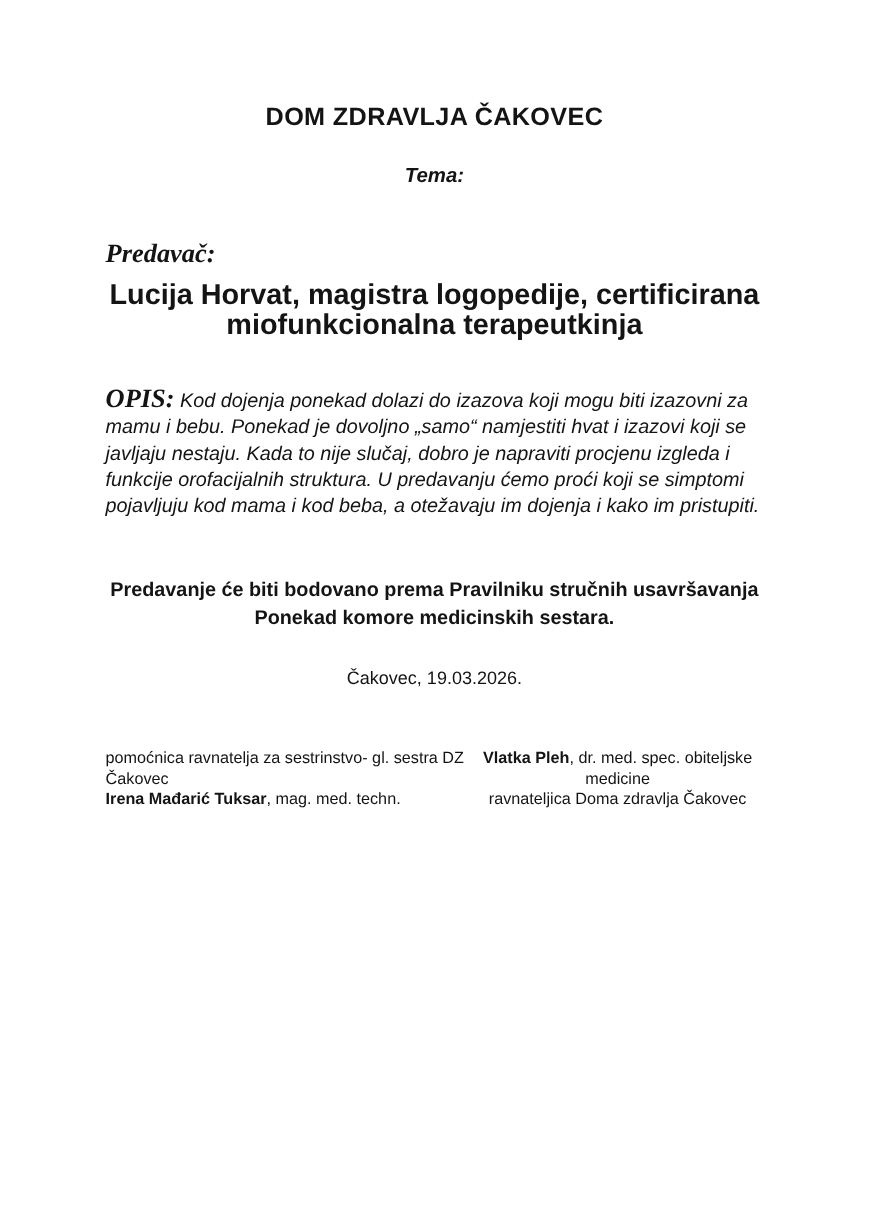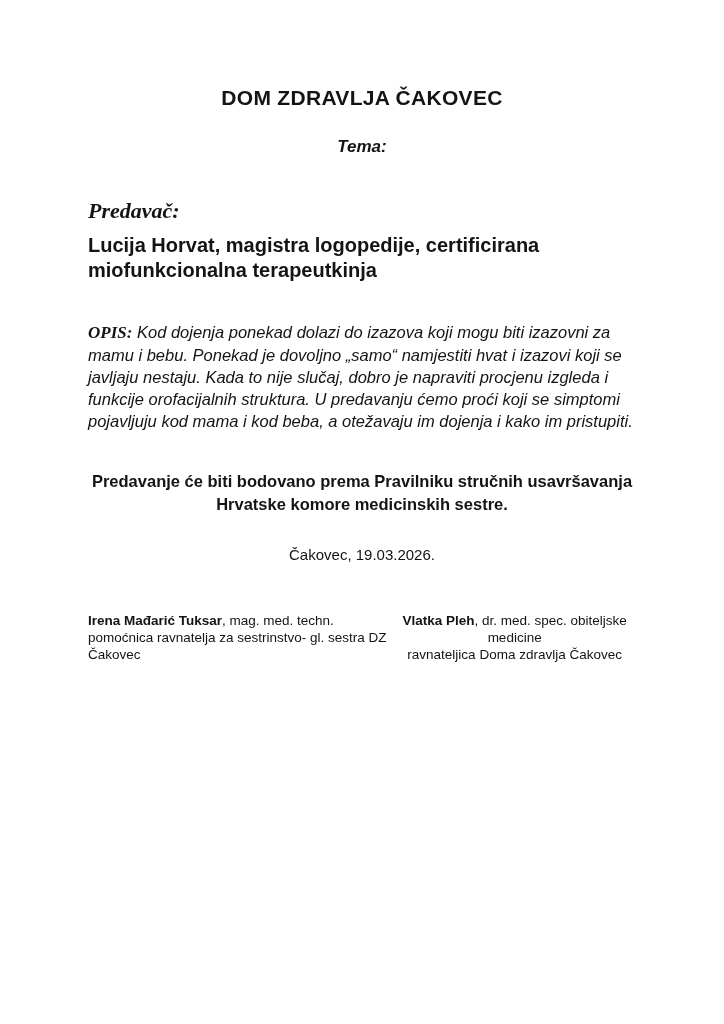--- a/index.html
+++ b/index.html
@@ -64,39 +64,40 @@
     margin: 42px 0 0 0;
     text-align: left;
     font-family: "Liberation Serif", "DejaVu Serif", serif;
     font-size: 22px;
     font-weight: bold;
     font-style: italic;
     line-height: 24px;
   }
   .predavac-name {
     margin: 10px 0 0 0;
-    font-size: 20px;
+    text-align: center;
+    font-size: 24px;
     font-weight: bold;
     line-height: 25px;
   }
   .opis {
     margin: 38px 0 0 0;
     font-size: 16.5px;
     font-style: italic;
     line-height: 22px;
     text-align: left;
   }
   .opis-label {
     font-family: "Liberation Serif", "DejaVu Serif", serif;
     font-weight: bold;
-    font-size: 17px;
+    font-size: 22px;
     text-align: right;
   }
   .note {
-    margin: 38px 0 0 0;
+    margin: 48px 0 0 0;
     text-align: center;
     font-size: 16.5px;
     font-weight: bold;
     line-height: 23px;
   }
   .place-date {
     margin: 30px 0 0 0;
     text-align: center;
     font-size: 15px;
     font-weight: normal;
@@ -128,28 +129,28 @@
 
     <p class="tema-label">Tema:</p>
 
 
     <p class="predavac-label">Predavač:</p>
 
     <h3 class="predavac-name"><span>Lucija Horvat, magistra logopedije, certificirana</span><br><span>miofunkcionalna terapeutkinja</span></h3>
 
     <p class="opis"><span class="opis-label">OPIS:</span> <span>Kod dojenja ponekad dolazi do izazova koji mogu biti izazovni za mamu i bebu. Ponekad je dovoljno „samo“ namjestiti hvat i izazovi koji se javljaju nestaju. Kada to nije slučaj, dobro je napraviti procjenu izgleda i funkcije orofacijalnih struktura. U predavanju ćemo proći koji se simptomi pojavljuju kod mama i kod beba, a otežavaju im dojenja i kako im pristupiti.</span></p>
 
-    <p class="note"><span>Predavanje će biti bodovano prema Pravilniku stručnih usavršavanja</span><br><span>Hrvatske komore medicinskih sestre.</span></p>
+    <p class="note"><span>Predavanje će biti bodovano prema Pravilniku stručnih usavršavanja</span><br><span>Ponekad komore medicinskih sestara.</span></p>
 
     <p class="place-date">Čakovec, 19.03.2026.</p>
 
     <div class="signatures">
       <div class="sig sig-left">
+        <p>pomoćnica ravnatelja za sestrinstvo- gl. sestra DZ Čakovec</p>
         <p><span class="sig-name">Irena Mađarić Tuksar</span><span>, mag. med. techn.</span></p>
-        <p>pomoćnica ravnatelja za sestrinstvo- gl. sestra DZ Čakovec</p>
       </div>
       <div class="sig sig-right">
         <p><span class="sig-name">Vlatka Pleh</span><span>, dr. med. spec. obiteljske medicine</span></p>
         <p>ravnateljica Doma zdravlja Čakovec</p>
       </div>
     </div>
 
   </div>
 </div>
 

